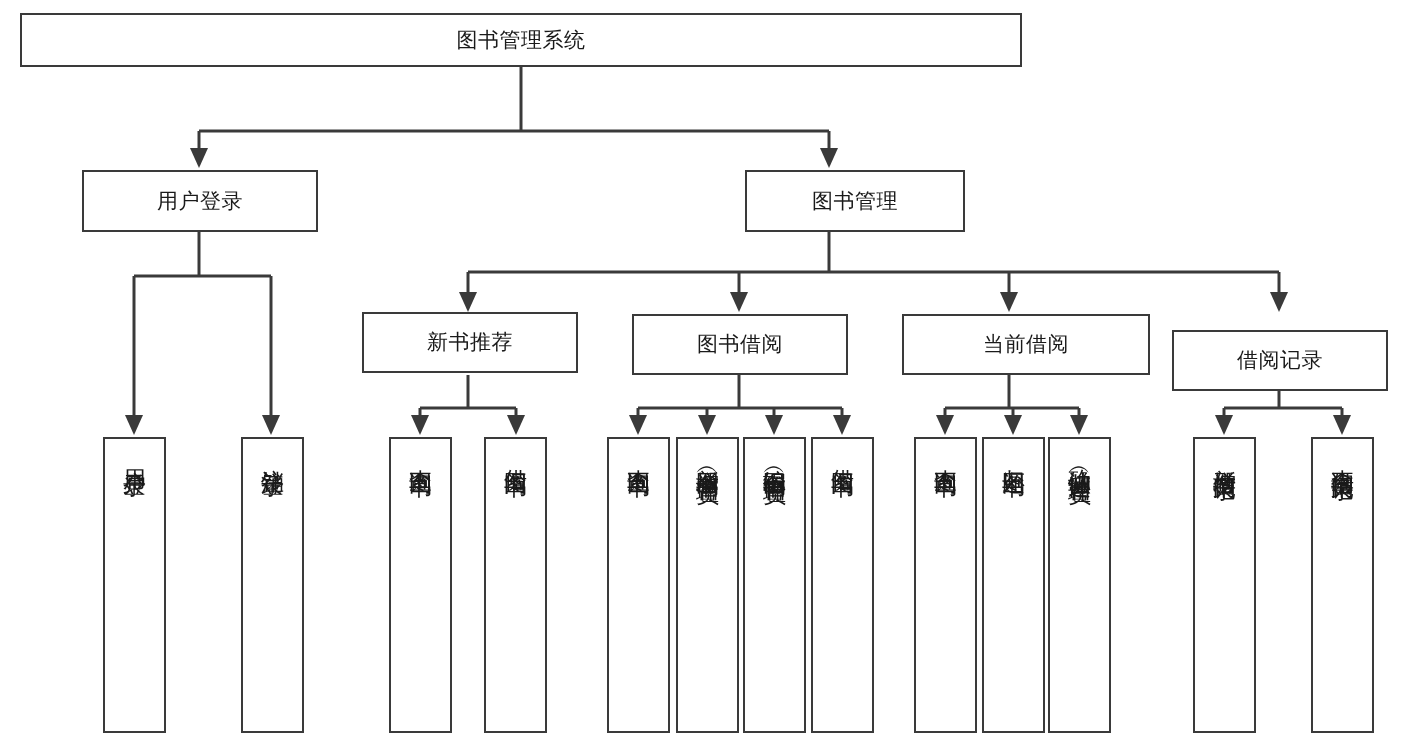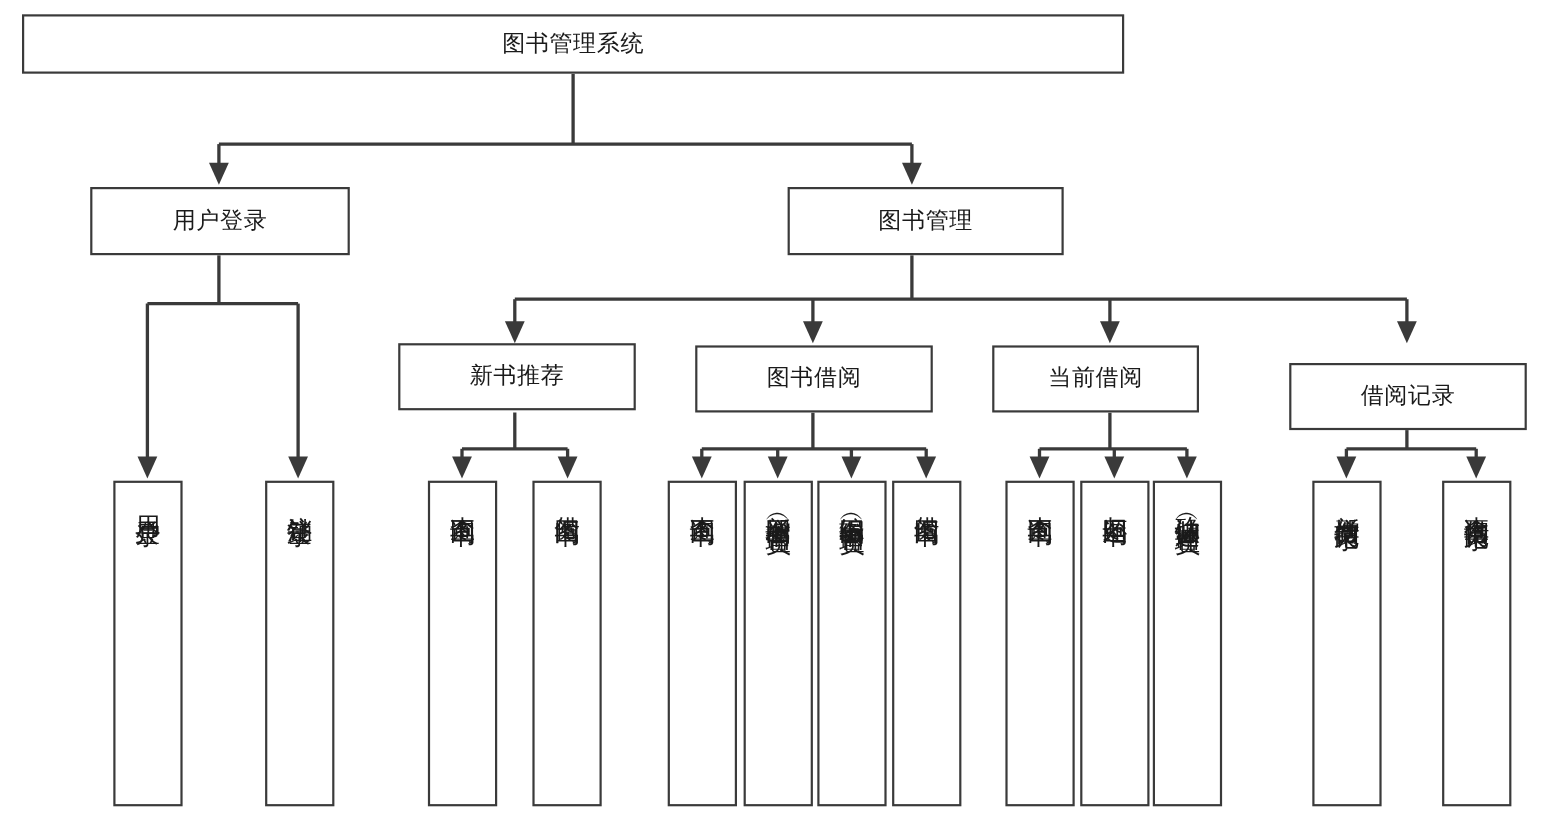--- a/index.html
+++ b/index.html
@@ -190,30 +190,30 @@
         <polygon points="1333,415 1351,415 1342,435" fill="#3a3a3a"></polygon>
       </g>
     </svg>
   <div id="nodes">
       <div class="node horizontal" style="left: 20px; top: 13px; width: 1002px; height: 54px; border-color: rgb(58, 58, 58);">
         <span class="lbl">图书管理系统</span>
       </div>
       <div class="node horizontal" style="left: 82px; top: 170px; width: 236px; height: 62px; border-color: rgb(58, 58, 58);">
         <span class="lbl">用户登录</span>
       </div>
-      <div class="node horizontal" style="left: 716px; top: 170px; width: 251px; height: 62px; border-color: rgb(58, 58, 58);">
+      <div class="node horizontal" style="left: 745px; top: 170px; width: 220px; height: 62px; border-color: rgb(58, 58, 58);">
         <span class="lbl">图书管理</span>
       </div>
       <div class="node horizontal" style="left: 362px; top: 312px; width: 216px; height: 61px; border-color: rgb(58, 58, 58); align-items: center;">
         <span class="lbl">新书推荐</span>
       </div>
       <div class="node horizontal" style="left: 632px; top: 314px; width: 216px; height: 61px; border-color: rgb(58, 58, 58);">
         <span class="lbl">图书借阅</span>
       </div>
-      <div class="node horizontal" style="left: 902px; top: 314px; width: 188px; height: 61px; border-color: rgb(58, 58, 58);">
+      <div class="node horizontal" style="left: 902px; top: 314px; width: 248px; height: 61px; border-color: rgb(58, 58, 58);">
         <span class="lbl">当前借阅</span>
       </div>
       <div class="node horizontal" style="left: 1172px; top: 330px; width: 216px; height: 61px; border-color: rgb(58, 58, 58);">
         <span class="lbl">借阅记录</span>
       </div>
       <div class="node vertical" style="left: 103px; top: 437px; width: 63px; height: 296px; border-color: rgb(58, 58, 58);">
         <span class="lbl">用户登录</span>
       </div>
       <div class="node vertical" style="left: 241px; top: 437px; width: 63px; height: 296px; border-color: rgb(58, 58, 58);">
         <span class="lbl">注销登录</span>

